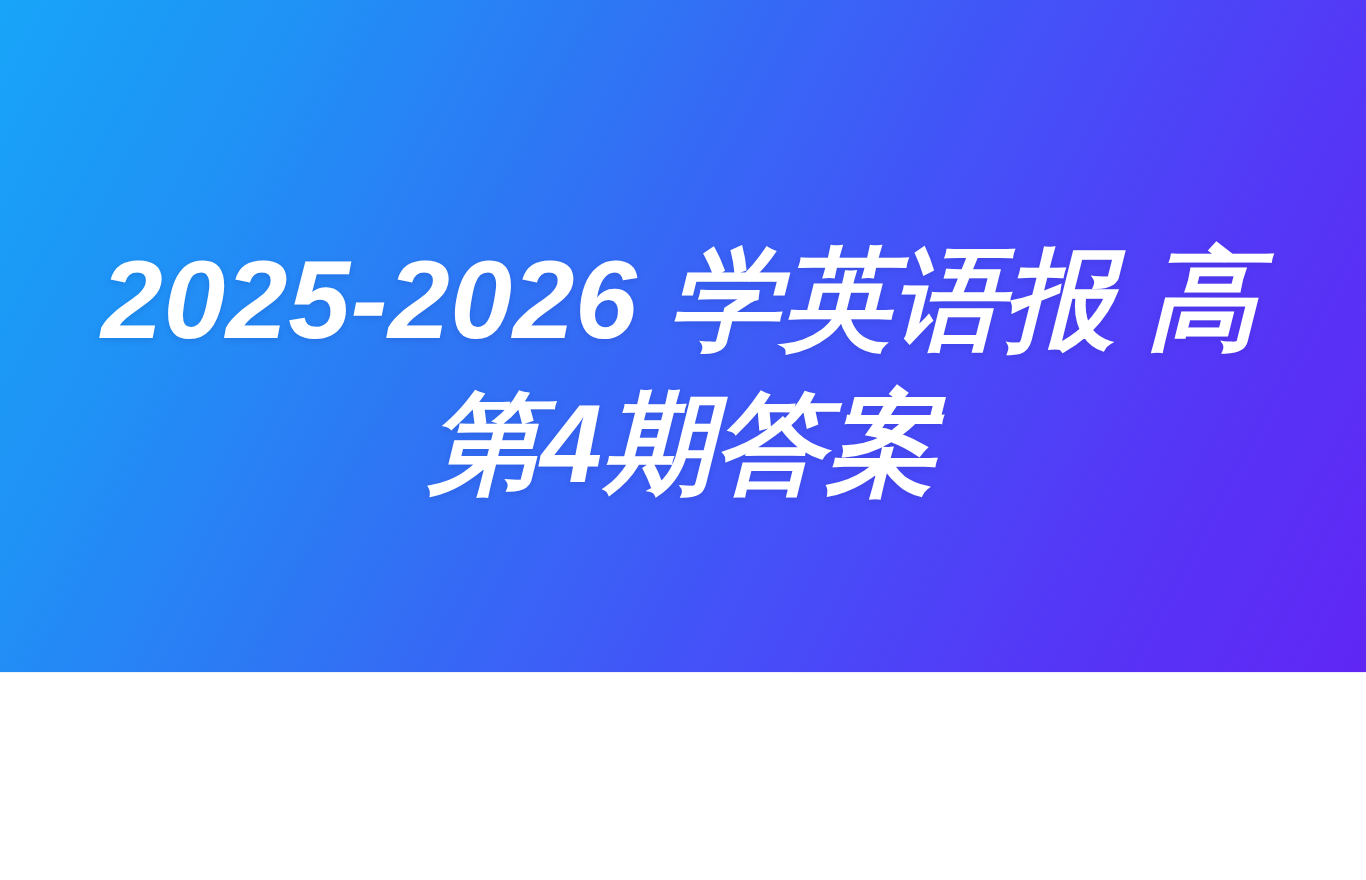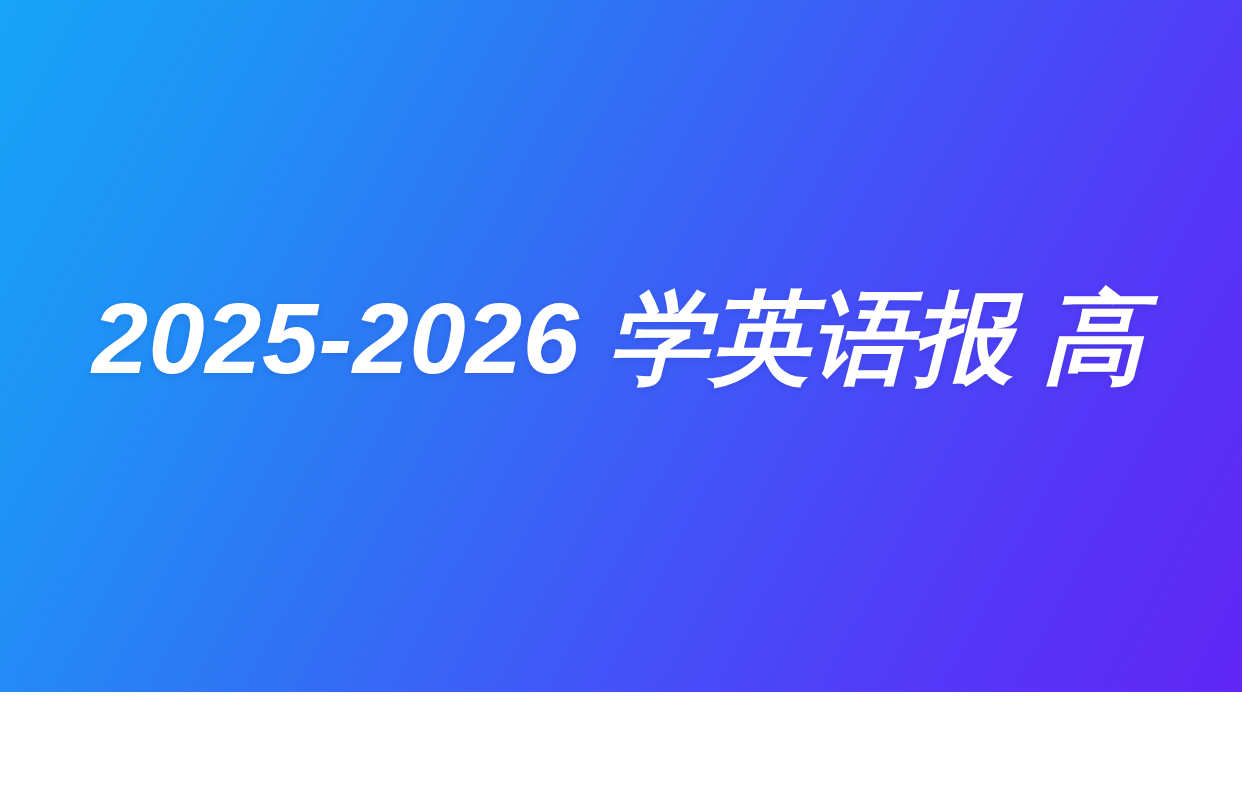--- a/index.html
+++ b/index.html
@@ -7,21 +7,21 @@
     padding: 0;
     width: 1242px;
     height: 800px;
     overflow: hidden;
     background: #ffffff;
   }
 
   #poster {
     position: relative;
     width: 1242px;
-    height: 692px;
+    height: 611px;
     overflow: hidden;
     font-family: "Liberation Sans", "DejaVu Sans", sans-serif;
     
     background-image: linear-gradient(
         118deg,
         #17a4f8 0%,
         #1f93f6 17%,
         #2f74f4 38%,
         #4353f8 60%,
         #5438f7 80%,
@@ -87,16 +87,17 @@
     font-family: "Liberation Sans", "DejaVu Sans", sans-serif;
   }
 </style>
 </head>
 <body>
 
 <div id="poster">
 
   <div id="headline">
     <span class="title-line line-1">2025-2026 学英语报 高</span>
+    <span class="title-line line-3">第4期答案</span>
   </div>
 
 
 </div>
 
 </body></html>

